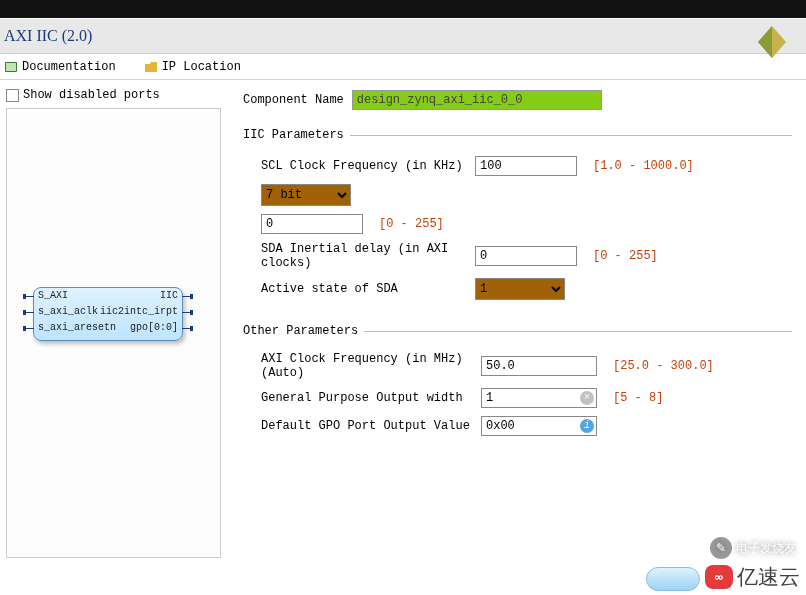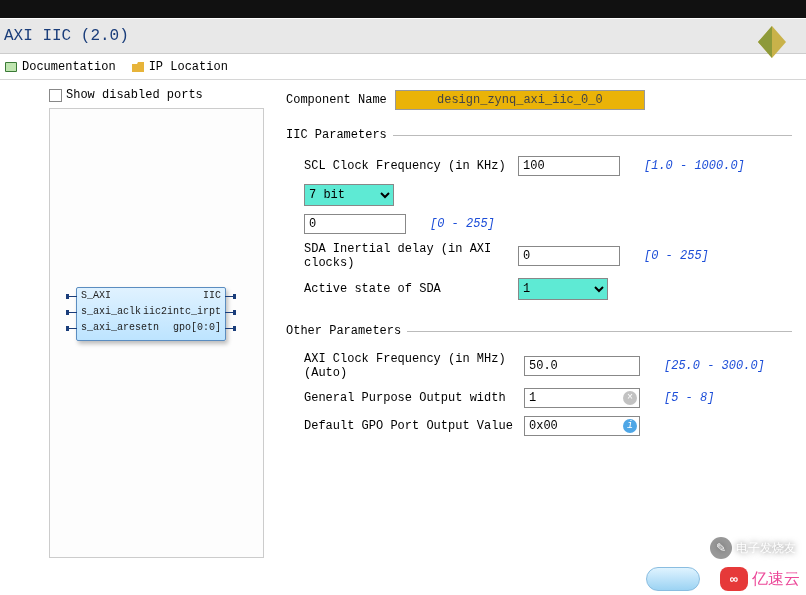--- a/index.html
+++ b/index.html
@@ -23,57 +23,56 @@
     line-height: 18px;
   }
   .title-bar {
     height: 36px;
     background: #e8e8e8;
     border-top: 1px solid #fff;
     border-bottom: 1px solid #ccc;
     display: flex;
     align-items: center;
     padding-left: 4px;
-    font-family: Liberation Mono, monospace;
+    font-family: Liberation Serif, serif;
     font-size: 16px;
     color: #1a3d7a;
     position: relative;
   }
   .logo-right {
     position: absolute;
     right: 16px;
     top: 24px;
     width: 36px;
     height: 36px;
     z-index: 5;
   }
   .toolbar {
     height: 26px;
     display: flex;
     align-items: center;
-    gap: 15px;
+    gap: 28px;
     padding-left: 4px;
     border-bottom: 1px solid #d6d6d6;
   }
   .toolbar-item {
     display: flex;
     align-items: center;
     gap: 4px;
     cursor: pointer;
   }
   .toolbar-icon { width: 14px; height: 14px; display: inline-block; }
   .content {
     display: flex;
     height: calc(100% - 80px);
   }
   .left-panel {
     width: 225px;
     padding: 8px 6px 6px 6px;
     border-right: 0;
-    margin-left: 43px;
   }
   .checkbox-row {
     display: flex;
     align-items: center;
     gap: 4px;
     margin-bottom: 6px;
   }
   .chk {
     width: 13px; height: 13px;
     border: 1px solid #888;
@@ -90,21 +89,21 @@
     position: absolute;
     left: 26px;
     top: 178px;
     width: 160px;
   }
   .block-rect {
     width: 150px;
     height: 54px;
     background: linear-gradient(#e0f2ff, #bde4ff);
     border: 1px solid #5b8dc0;
-    border-radius: 2px;
+    border-radius: 8px;
     position: relative;
     box-shadow: 2px 3px 4px rgba(0,0,0,.25);
   }
   .port-left, .port-right {
     position: absolute;
     font-size: 10px;
     white-space: nowrap;
     color: #222;
   }
   .port-left { left: 4px; }
@@ -145,27 +144,26 @@
   }
   .comp-row {
     display: flex;
     align-items: center;
     gap: 8px;
     margin-bottom: 18px;
   }
   .comp-input {
     width: 250px;
     height: 20px;
-    background: #eab308;
+    background: #84cc16;
     border: 1px solid #999;
     padding: 2px 4px;
     font-family: inherit;
     font-size: 12px;
     color: #444;
-    text-align: center;
   }
   fieldset {
     border: 0;
     border-top: 1px solid #bbb;
     margin: 0 0 16px 0;
     padding: 14px 0 0 0;
   }
   legend {
     padding: 0 6px 0 0;
     font-size: 12px;
@@ -186,26 +184,25 @@
     padding: 2px 4px;
     font-family: inherit;
     font-size: 12px;
   }
   .form-row select.sel {
     width: 90px;
     height: 22px;
     border: 1px solid #888;
     font-family: inherit;
     font-size: 12px;
-    background: #5eead4;
+    background: #a16207;
   }
   .hint {
-    margin-left: 24px;
-    color: #1d4ed8;
-    font-style: italic;
+    margin-left: 16px;
+    color: #c2410c;
   }
   .other .form-label { width: 220px; }
   .other .txt, .other-wide { width: 116px; }
   .input-wrap {
     position: relative;
     display: inline-flex;
     align-items: center;
   }
   .badge-x {
     position: absolute;
@@ -267,22 +264,22 @@
     color: #fff;
     font-family: sans-serif;
     display: flex;
     align-items: center;
     justify-content: center;
     font-size: 12px;
     font-weight: bold;
   }
   .wm-text {
     font-family: sans-serif;
-    font-size: 16px;
-    color: #ec4899;
+    font-size: 21px;
+    color: #404040;
   }
   .ok-button {
     position: absolute;
     right: 106px;
     bottom: 4px;
     width: 54px;
     height: 24px;
     border-radius: 12px;
     background: linear-gradient(#dff3ff,#9cd3f3);
     border: 1px solid #8abde0;

